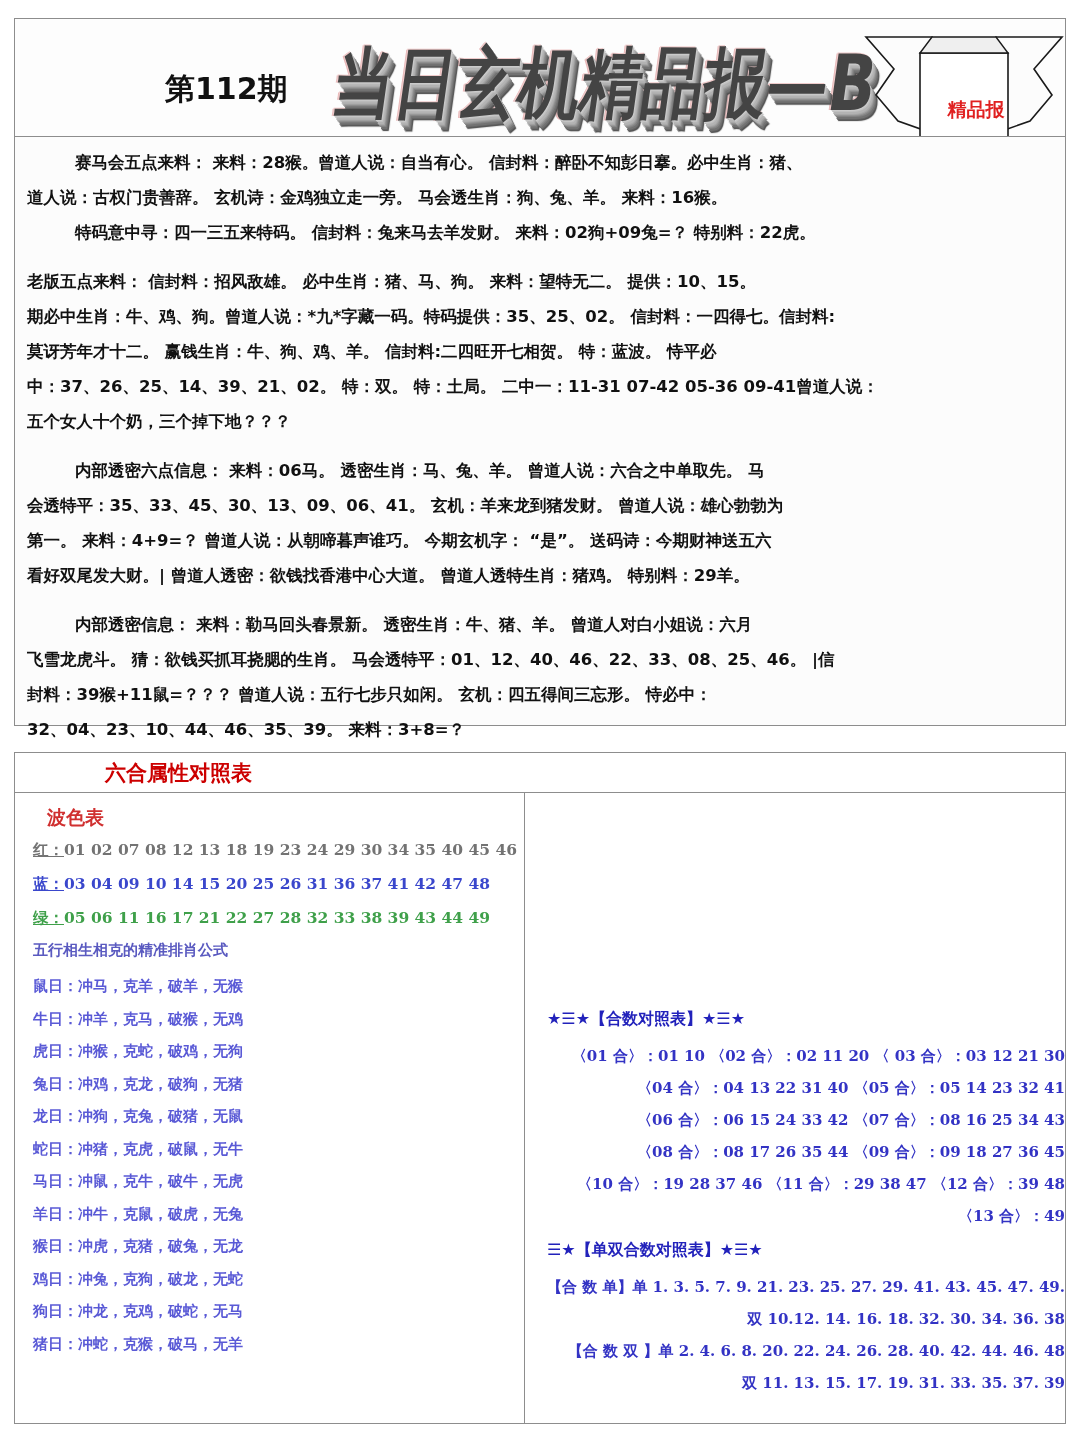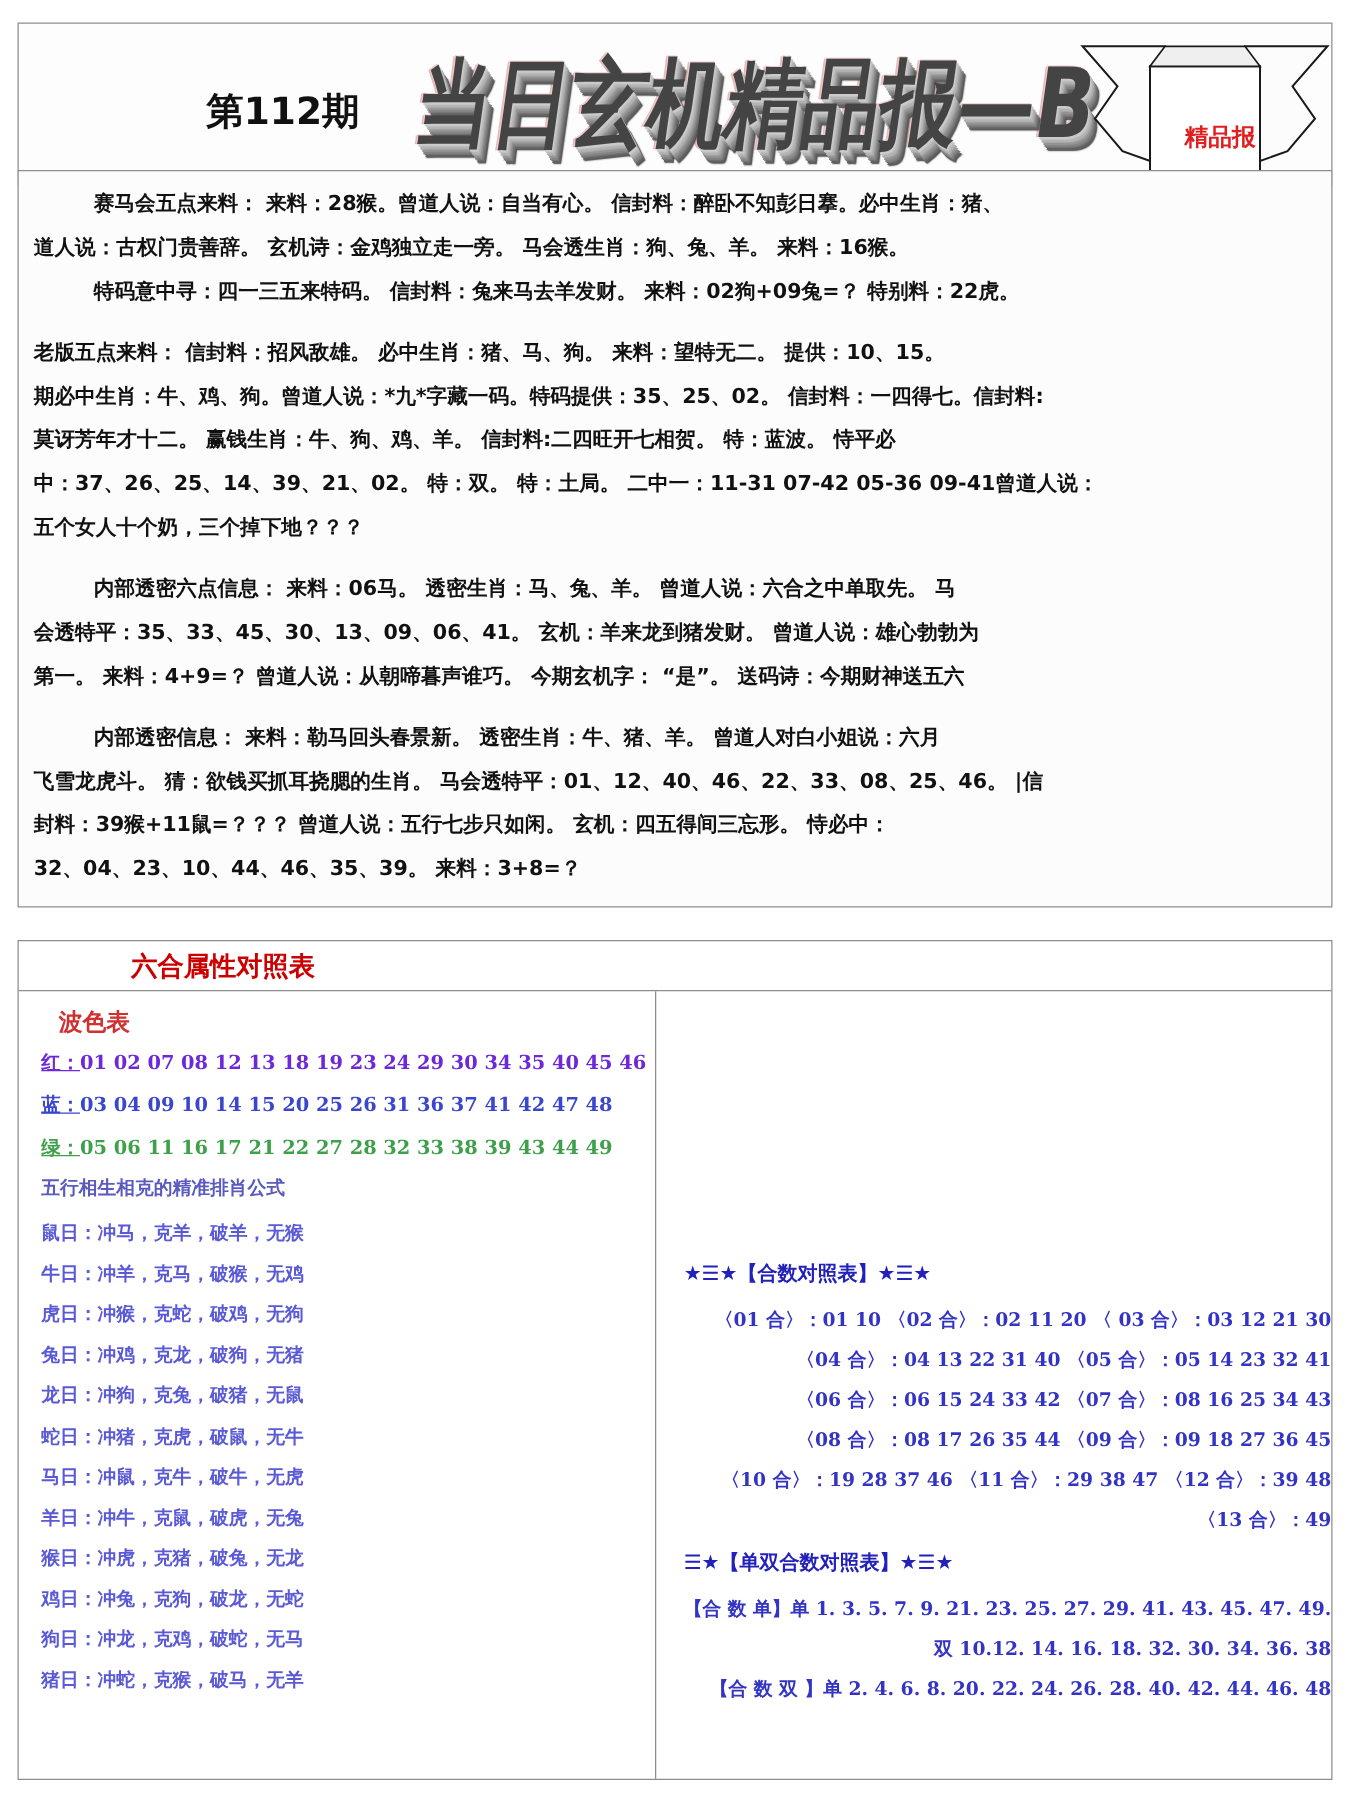--- a/index.html
+++ b/index.html
@@ -102,21 +102,21 @@
     margin:4px 0 8px 14px;
     font-family:"DejaVu Sans","Liberation Sans",sans-serif;
   }
   .waverow {
     font-size:15.5px; font-weight:bold;
     margin:0 0 12px 0; line-height:22px;
     font-family:"DejaVu Serif","Liberation Serif",serif;
     white-space:nowrap;
   }
   .waverow .lbl { text-decoration:underline; }
-  .w-red   { color:#6d28d9; }
+  .w-red   { color:#737373; }
   .w-blue  { color:#3a47cc; }
   .w-green { color:#3fa04a; }
 
   .formula-title {
     font-size:15px; font-weight:bold; color:#5a5ac0;
     margin:6px 0 10px 0;
     font-family:"DejaVu Sans","Liberation Sans",sans-serif;
   }
   .zrow {
     font-size:15px; font-weight:bold; color:#5a5ad6;
@@ -180,20 +180,21 @@
       <div class="tline">期必中生肖：牛、鸡、狗。曾道人说：*九*字藏一码。特码提供：35、25、02。  信封料：一四得七。信封料:</div>
       <div class="tline">莫讶芳年才十二。  赢钱生肖：牛、狗、鸡、羊。  信封料:二四旺开七相贺。      特：蓝波。        恃平必</div>
       <div class="tline">中：37、26、25、14、39、21、02。  特：双。  特：土局。    二中一：11-31 07-42 05-36 09-41曾道人说：</div>
       <div class="tline">五个女人十个奶，三个掉下地？？？</div>
     </div>
 
     <div class="para">
       <div class="tline ind">  内部透密六点信息：  来料：06马。      透密生肖：马、兔、羊。  曾道人说：六合之中单取先。          马</div>
       <div class="tline">会透特平：35、33、45、30、13、09、06、41。        玄机：羊来龙到猪发财。      曾道人说：雄心勃勃为</div>
       <div class="tline">第一。  来料：4+9=？  曾道人说：从朝啼暮声谁巧。  今期玄机字：    “是”。        送码诗：今期财神送五六</div>
+      <div class="tline">看好双尾发大财。|      曾道人透密：欲钱找香港中心大道。  曾道人透特生肖：猪鸡。  特别料：29羊。</div>
     </div>
 
     <div class="para">
       <div class="tline ind">  内部透密信息：  来料：勒马回头春景新。  透密生肖：牛、猪、羊。      曾道人对白小姐说：六月</div>
       <div class="tline">飞雪龙虎斗。  猜：欲钱买抓耳挠腮的生肖。  马会透特平：01、12、40、46、22、33、08、25、46。        |信</div>
       <div class="tline">封料：39猴+11鼠=？？？      曾道人说：五行七步只如闲。      玄机：四五得间三忘形。        恃必中：</div>
       <div class="tline">32、04、23、10、44、46、35、39。  来料：3+8=？</div>
     </div>
 
   </div>
@@ -247,18 +248,19 @@
         <div class="hz-row">〈10 合〉：19 28 37 46  〈11 合〉：29 38 47 〈12 合〉：39 48</div>
         <div class="hz-row">〈13 合〉：49</div>
 
         <div class="gap8"></div>
 
         <div class="hz-title">☰★【单双合数对照表】★☰★</div>
 
         <div class="hz-row">【合 数 单】单 1. 3. 5. 7. 9. 21. 23. 25. 27. 29. 41. 43. 45. 47. 49.</div>
         <div class="hz-row indent">双 10.12. 14. 16. 18. 32. 30. 34. 36. 38</div>
         <div class="hz-row">【合 数 双 】单 2. 4. 6. 8. 20. 22. 24. 26. 28. 40. 42. 44. 46. 48</div>
+        <div class="hz-row indent">双 11. 13. 15. 17. 19. 31. 33. 35. 37. 39</div>
       </div>
 
     </div>
   </div>
 
 </div>
 
 </body></html>

